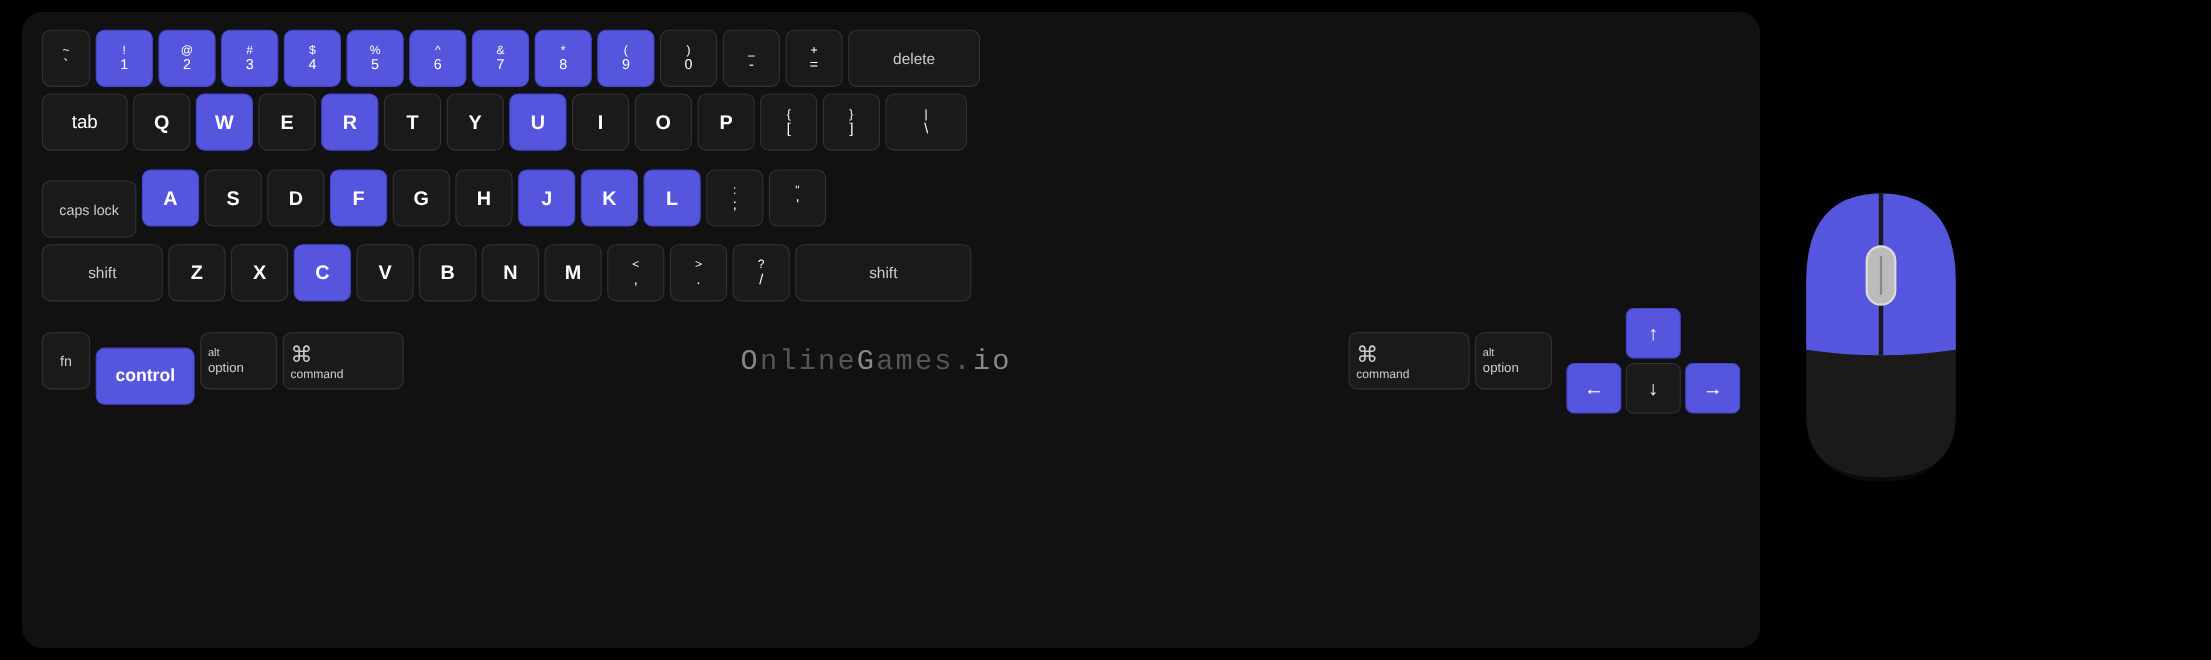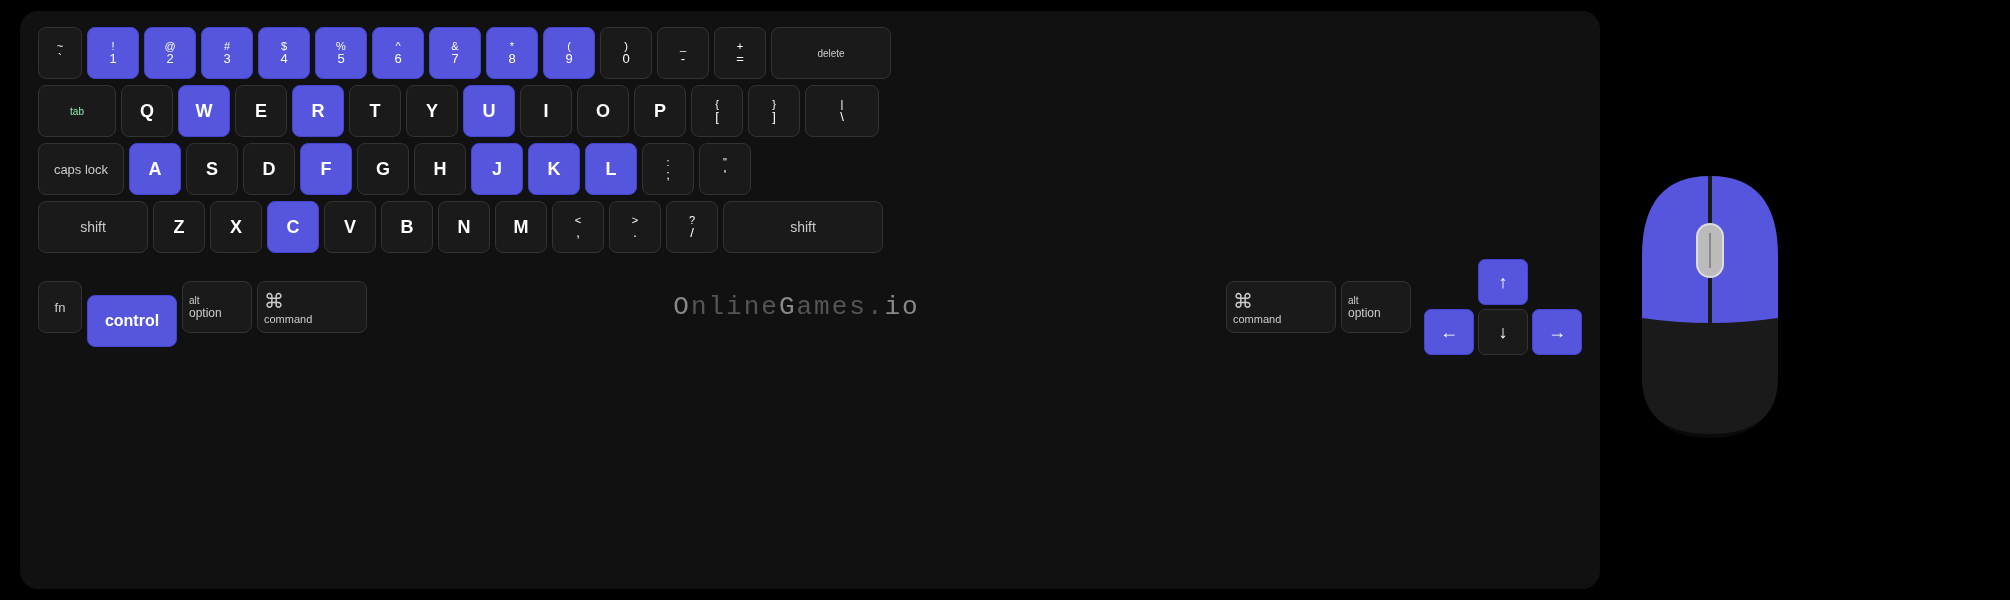--- a/index.html
+++ b/index.html
@@ -122,25 +122,25 @@
           <span class="bottom-label">0</span>
         </div>
       <div class="key">
           <span class="top-label">_</span>
           <span class="bottom-label">-</span>
         </div>
       <div class="key">
           <span class="top-label">+</span>
           <span class="bottom-label">=</span>
         </div>
-      <div class="key key-delete" style="min-width:120px; font-size:10px; color:#ccc;">delete</div>
+      <div class="key key-delete" style="min-width:120px; font-size:14px; color:#ccc;">delete</div>
     </div>
 
     <div class="key-row">
-      <div class="key key-wide-tab" style="color:#86efac; font-size:10px;">tab</div>
+      <div class="key key-wide-tab" style="color:#ffffff; font-size:17px;">tab</div>
       <div class="key">
           <span class="main-label">Q</span>
         </div>
       <div class="key blue">
           <span class="main-label">W</span>
         </div>
       <div class="key">
           <span class="main-label">E</span>
         </div>
       <div class="key blue">
@@ -172,21 +172,21 @@
           <span class="top-label">}</span>
           <span class="bottom-label">]</span>
         </div>
       <div class="key key-backslash" style="min-width:74px;">
           <span class="top-label">|</span>
           <span class="bottom-label">\</span>
         </div>
     </div>
 
     <div class="key-row">
-      <div class="key key-caps" style="color:#ccc; font-size:13px;">caps lock</div>
+      <div class="key key-caps" style="color:#ccc; font-size:13px;margin-top:21px;">caps lock</div>
       <div class="key blue">
           <span class="main-label">A</span>
         </div>
       <div class="key">
           <span class="main-label">S</span>
         </div>
       <div class="key">
           <span class="main-label">D</span>
         </div>
       <div class="key blue">

